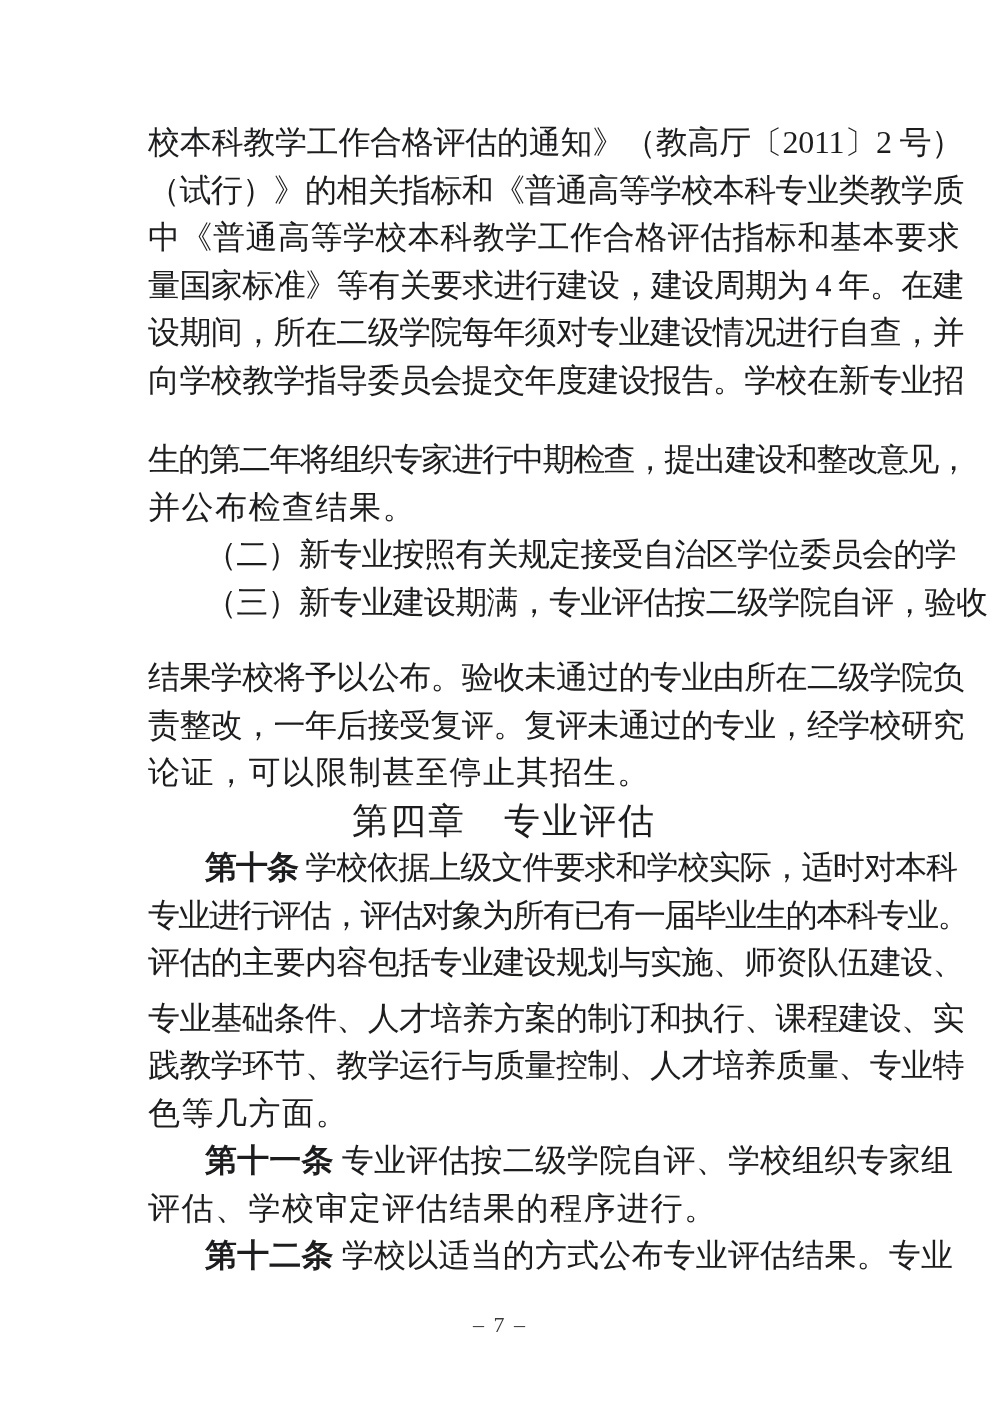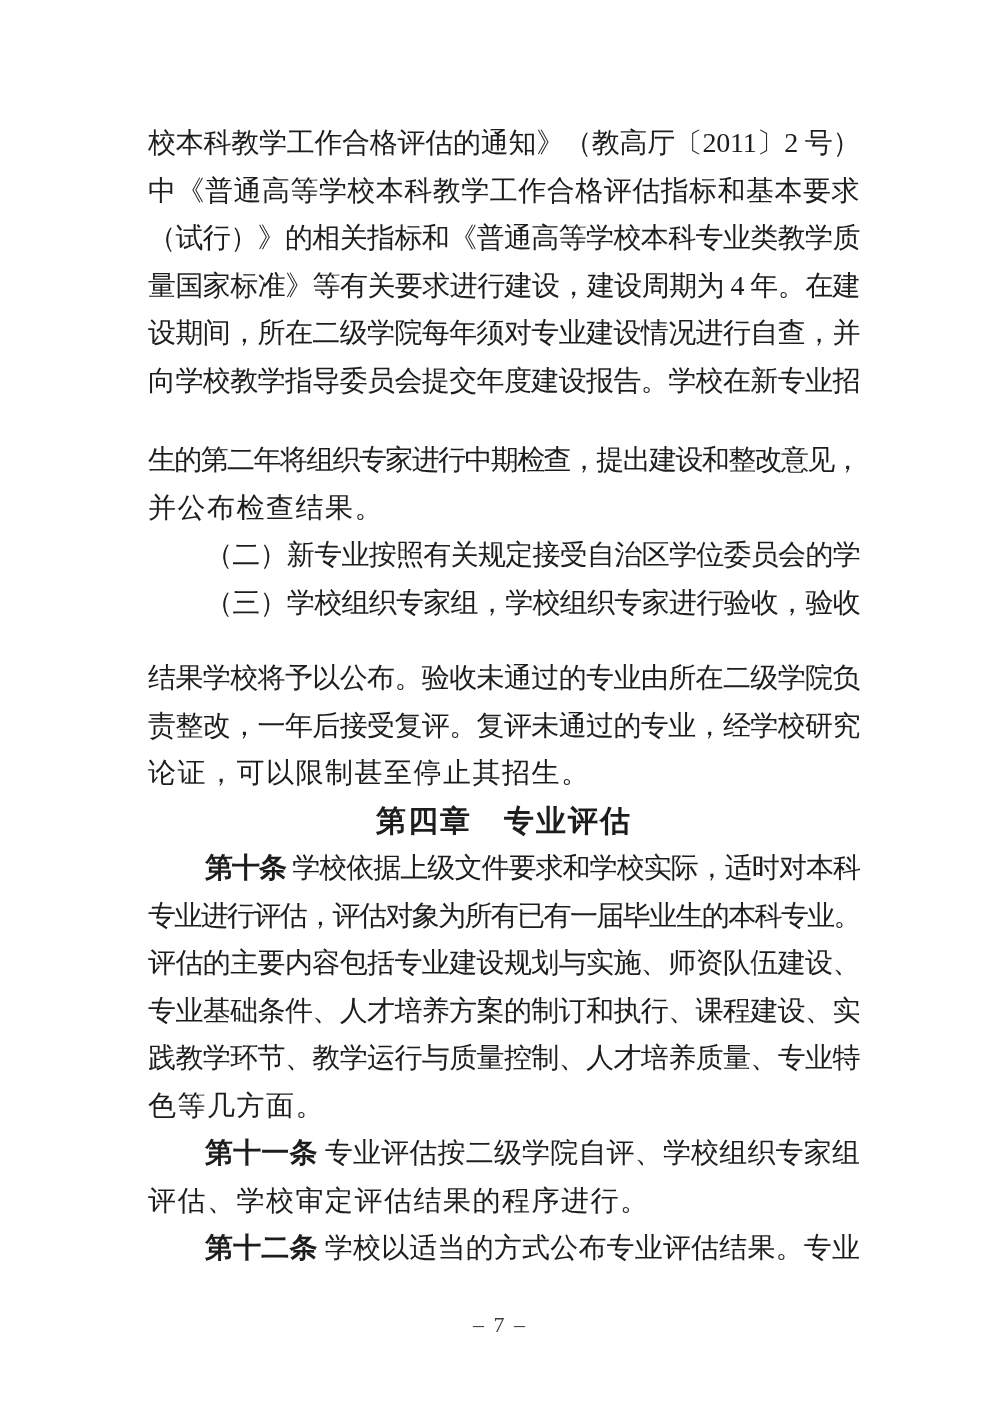--- a/index.html
+++ b/index.html
@@ -14,72 +14,72 @@
     width: 1000px; height: 1414px;
     background: #ffffff;
     overflow: hidden;
   }
   .content {
     position: absolute;
     left: 148px; top: 119px;
     width: 712px;
   }
   .line {
-    font-size: 28px;
+    font-size: 32px;
     line-height: 47.5px;
     height: 47.5px;
     white-space: nowrap;
     letter-spacing: 1.5px;
   }
   .indent { text-indent: 57px; }
   .article-no {
     font-weight: bold;
     font-family: "Liberation Sans", sans-serif;
   }
   .heading {
     text-align: center;
-    font-weight: bold;
+    font-weight: normal;
     font-family: "Liberation Sans", sans-serif;
-    font-size: 30px;
+    font-size: 36px;
     letter-spacing: 2px;
     text-indent: 0;
   }
   .footer {
     position: absolute;
     top: 1312px; left: 0;
     width: 100%;
     text-align: center;
     font-size: 22px;
     letter-spacing: 2px;
     color: #3a3a3a;
   }
 </style>
 </head>
 <body>
 
 <div class="page">
   <div class="content" id="content">
       <div class="line" style="display: block; letter-spacing: -0.27px;">校本科教学工作合格评估的通知》（教高厅〔2011〕2 号）</div>
+      <div class="line" style="display: block; letter-spacing: -0.62px;">（试行）》的相关指标和《普通高等学校本科专业类教学质</div>
       <div class="line" style="display: block; letter-spacing: 0.48px;">中《普通高等学校本科教学工作合格评估指标和基本要求</div>
-      <div class="line" style="display: block; letter-spacing: -0.62px;">（试行）》的相关指标和《普通高等学校本科专业类教学质</div>
       <div class="line" style="display: block; letter-spacing: -0.57px;">量国家标准》等有关要求进行建设，建设周期为 4 年。在建</div>
       <div class="line" style="display: block; letter-spacing: -0.62px;">设期间，所在二级学院每年须对专业建设情况进行自查，并</div>
       <div class="line" style="display: block; letter-spacing: -0.62px;">向学校教学指导委员会提交年度建设报告。学校在新专业招</div>
       <div class="line" style="display: block; letter-spacing: -1.63px; margin-top: 32px;">生的第二年将组织专家进行中期检查，提出建设和整改意见，</div>
       <div class="line">并公布检查结果。</div>
       <div class="line indent" style="display: block; letter-spacing: -0.71px;">（二）新专业按照有关规定接受自治区学位委员会的学</div>
-      <div class="line indent" style="display: block; letter-spacing: -0.71px;">（三）学校组织专家组，学校组织专家进行验收，验收</div>
+      <div class="line indent" style="display: block; letter-spacing: -0.71px;">（三）新专业建设期满，专业评估按二级学院自评，验收</div>
       <div class="line" style="display: block; letter-spacing: -0.62px; margin-top: 28px;">结果学校将予以公布。验收未通过的专业由所在二级学院负</div>
       <div class="line" style="display: block; letter-spacing: -0.62px;">责整改，一年后接受复评。复评未通过的专业，经学校研究</div>
       <div class="line">论证，可以限制甚至停止其招生。</div>
       <div class="line heading">第四章　专业评估</div>
       <div class="line indent" style="display: block; letter-spacing: -0.96px;"><span class="article-no">第十条</span> 学校依据上级文件要求和学校实际，适时对本科</div>
       <div class="line" style="display: block; letter-spacing: -1.63px;">专业进行评估，评估对象为所有已有一届毕业生的本科专业。</div>
       <div class="line" style="display: block; letter-spacing: -0.62px;">评估的主要内容包括专业建设规划与实施、师资队伍建设、</div>
-      <div class="line" style="display: block; letter-spacing: -0.62px;">专业基础条件、人才培养方案的制订和执行、课程建设、实</div>
+      <div class="line" style="display: block; letter-spacing: -0.62px; margin-top: 8px;">专业基础条件、人才培养方案的制订和执行、课程建设、实</div>
       <div class="line" style="display: block; letter-spacing: -0.62px;">践教学环节、教学运行与质量控制、人才培养质量、专业特</div>
       <div class="line">色等几方面。</div>
       <div class="line indent" style="display: block; letter-spacing: 0.17px;"><span class="article-no">第十一条</span> 专业评估按二级学院自评、学校组织专家组</div>
       <div class="line">评估、学校审定评估结果的程序进行。</div>
       <div class="line indent" style="display: block; letter-spacing: 0.17px;"><span class="article-no">第十二条</span> 学校以适当的方式公布专业评估结果。专业</div>
     </div>
   <div class="footer">– 7 –</div>
 </div>
 
 </body></html>

